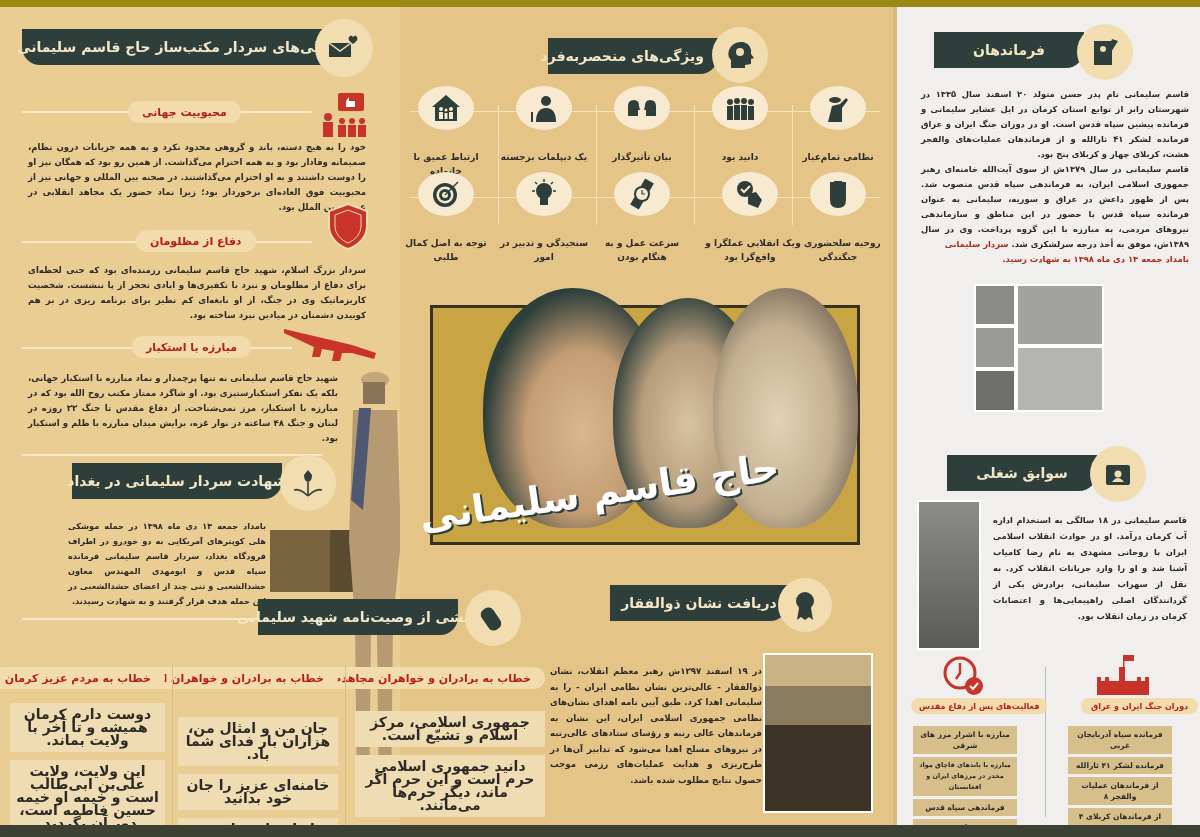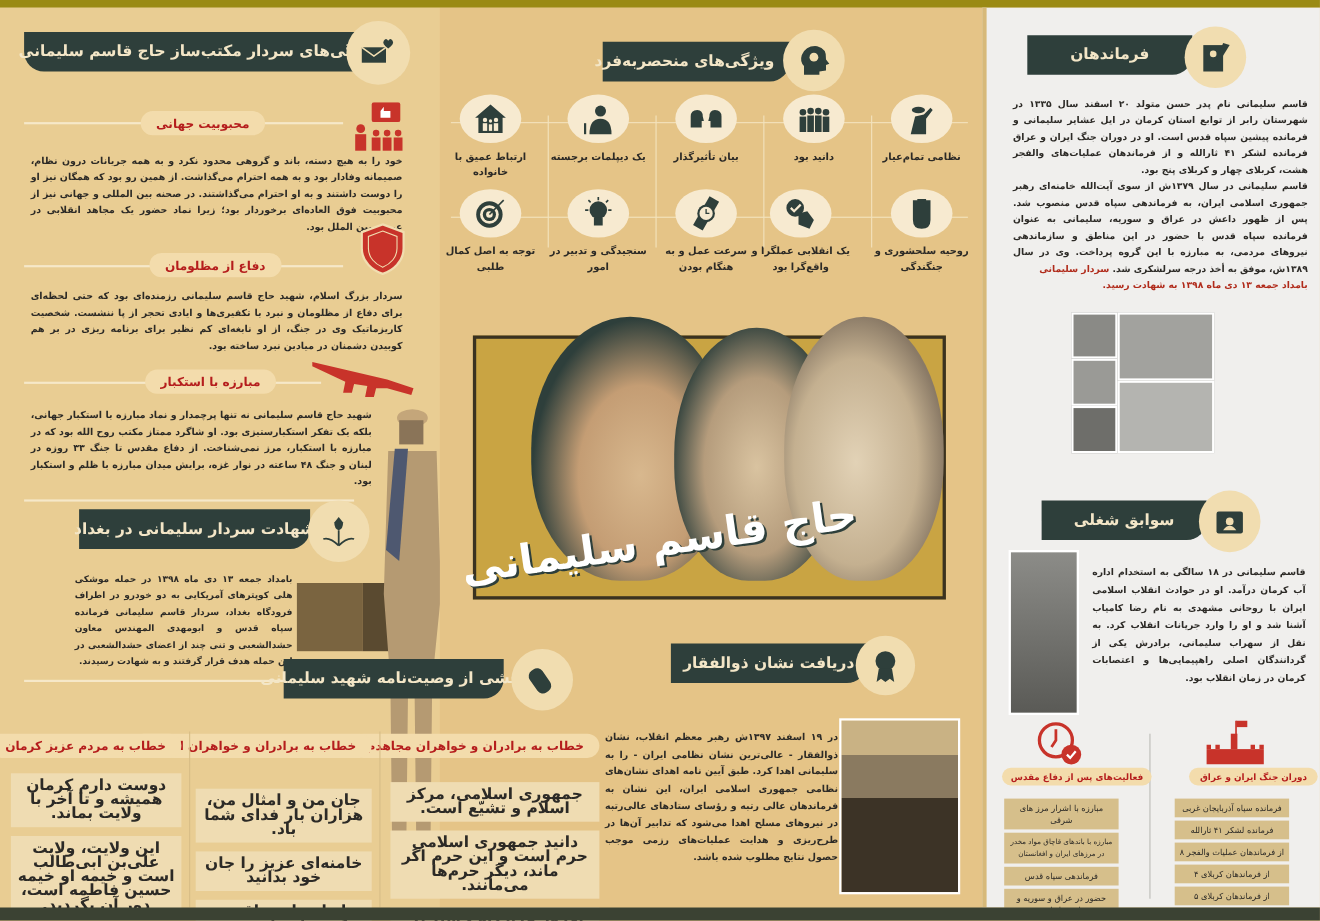--- a/index.html
+++ b/index.html
@@ -14,30 +14,30 @@
 .ribbon.l{border-radius:0 0 18px 0}
 .circ{position:absolute;width:58px;height:58px;border-radius:50%;background:#f1ddb0;display:flex;align-items:center;justify-content:center}
 .circ svg{width:34px;height:34px}
 .pill{position:absolute;height:22px;padding:0 14px;border-radius:11px;background:#f3dcac;color:#b51d1d;font-weight:bold;font-size:11px;display:flex;align-items:center;white-space:nowrap}
 .hr{position:absolute;height:2px;background:#f6e8c9}
 .para{position:absolute;font-size:8.6px;line-height:15px;color:#2c2a26;text-align:justify;font-weight:bold}
 .para .red{color:#b02a1a}
 .feat{position:absolute;width:90px;text-align:center}
 .feat .ico{width:56px;height:44px;margin:0 auto;background:#f7ead0;border-radius:50%/50%;display:flex;align-items:center;justify-content:center}
 .feat .ico svg{width:32px;height:32px}
-.feat .lbl{margin-top:6px;font-size:9px;font-weight:bold;color:#2c2a26;line-height:14px}
+.feat .lbl{margin-top:20px;font-size:9px;font-weight:bold;color:#2c2a26;line-height:14px}
 .dotline{position:absolute;height:1px;background:#f3e3bd}
 .portrait{position:absolute;left:430px;top:305px;width:430px;height:240px;border:3px solid #3a3220;background:#c9a443}
 .face{position:absolute;border-radius:50% 50% 45% 45%}
 .calli{position:absolute;font-size:38px;font-weight:bold;color:#fff;text-shadow:2px 2px 0 #2e3f3b;transform:rotate(-8deg)}
 .photo{position:absolute;background:#8a8a86;border:2px solid #fff}
 .photo.sep{background:#a58d5c}
 .wcol{position:absolute;width:158px}
 .wbox{background:#efdcb2;font-size:14px;font-weight:bold;color:#2c2a26;line-height:13px;text-align:center;padding:5px 6px;margin-bottom:8px}
-.rbox{background:#d6bf8b;font-size:7.5px;font-weight:normal;color:#2c2a26;text-align:center;padding:3px 4px;margin-bottom:3px;line-height:11px}
+.rbox{background:#d6bf8b;font-size:7.5px;font-weight:bold;color:#2c2a26;text-align:center;padding:3px 4px;margin-bottom:3px;line-height:11px}
 .redicon{position:absolute}
 .person{position:absolute;left:335px;top:360px;width:80px;height:470px}
 </style>
 </head>
 <body>
 
 <div class="topbar"></div>
 
 <div class="left">
   <div class="ribbon l" style="left:22px;top:22px;width:318px;justify-content:center;border-radius:0 0 0 18px">
@@ -201,21 +201,21 @@
   </div>
 
   <div class="feat" style="left:393px;top:165px">
     <div class="ico">
         <svg viewBox="0 0 32 32">
           <path d="M8 10 h16 v12 q0 8 -8 8 q-8 0 -8 -8z M8 4 h4 v8 h-4z M12 3 h4 v8 h-4z M16 3 h4 v8 h-4z M20 4 h4 v8 h-4z" fill="#2e3f3b"></path>
         </svg>
       </div>
     <div class="lbl">روحیه سلحشوری و جنگندگی</div>
   </div>
-  <div class="feat" style="left:283px;top:165px">
+  <div class="feat" style="left:305px;top:165px">
     <div class="ico">
         <svg viewBox="0 0 32 32">
           <circle cx="11" cy="11" r="8" fill="#2e3f3b"></circle>
           <path d="M7 11 l3 3 l6-6" stroke="#f7ead0" stroke-width="2" fill="none"></path>
           <path d="M14 16 L22 14 L28 22 L24 30 L14 26z" fill="#2e3f3b"></path>
         </svg>
       </div>
     <div class="lbl">یک انقلابی عملگرا و واقع‌گرا بود</div>
   </div>
   <div class="feat" style="left:197px;top:165px">

